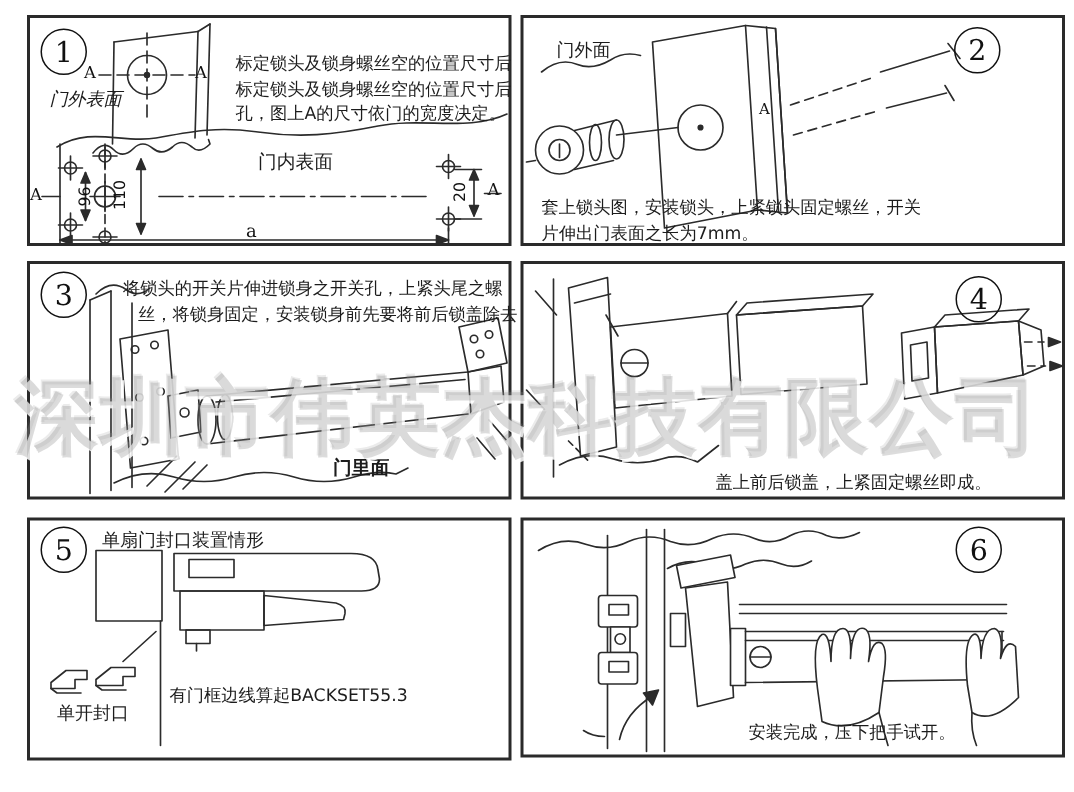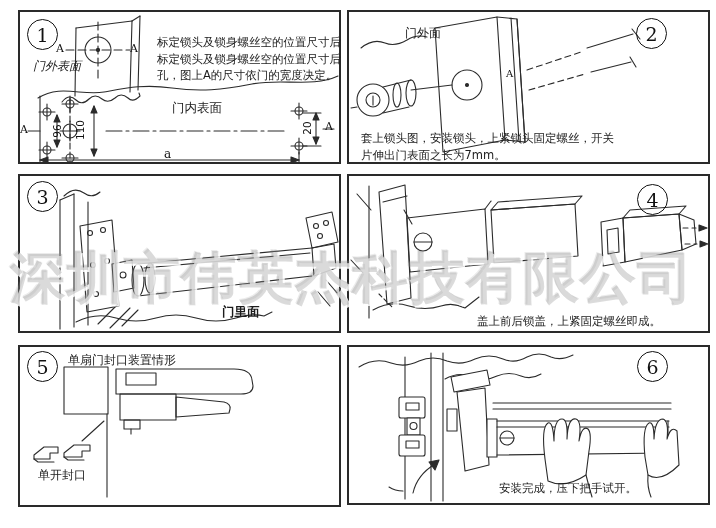--- a/index.html
+++ b/index.html
@@ -132,21 +132,21 @@
       <g>
         <path d="M178,58 L232,40" stroke-dasharray="6 4"></path>
         <path d="M180,78 L236,62" stroke-dasharray="6 4"></path>
         <path d="M238,36 L284,22" stroke-width="2.6"></path>
         <path d="M283,17 L291,27" stroke-width="2"></path>
         <path d="M242,60 L282,50" stroke-width="2.6"></path>
         <path d="M281,45 L287,55" stroke-width="2"></path>
       </g>
     </svg>
     <div class="num" style="left:287px;top:6px;">2</div>
-    <span class="lbl" style="left:56px;top:13px;text-align:center;">门外面</span>
+    <span class="lbl" style="left:22px;top:13px;text-align:center;">门外面</span>
     <span class="mark" style="left:157px;top:56px;font-size:10px;">A</span>
     <div class="txt" style="left:12px;top:118px;">
       <div>套上锁头图，安装锁头，上紧锁头固定螺丝，开关</div>
       <div>片伸出门表面之长为7mm。</div>
     </div>
   </div>
 
   <div class="panel" id="p3">
     <svg class="sketch" width="319" height="155" viewBox="0 0 319 155">
       <g>
@@ -181,20 +181,24 @@
       <g>
         <path d="M78,148 L98,128" stroke-width="2.6"></path>
         <path d="M90,152 L110,132" stroke-width="2.6"></path>
         <path d="M102,150 L118,134" stroke-width="2.6"></path>
         <path d="M306,104 L318,118" stroke-width="2.6"></path>
         <path d="M298,116 L310,130" stroke-width="2.6"></path>
       </g>
       <path d="M56,146 q20,-10 40,-4 q20,6 40,0 q20,-6 40,0 q20,6 40,0 q16,-5 28,-2 l8,-4"></path>
     </svg>
     <div class="num" style="left:7px;top:5px;">3</div>
+    <div class="txt" style="left:62px;top:8px;">
+      <div>将锁头的开关片伸进锁身之开关孔，上紧头尾之螺</div>
+      <div style="padding-left:10px;">丝，将锁身固定，安装锁身前先要将前后锁盖除去</div>
+    </div>
     <span class="lbl" style="left:202px;top:128px;font-size:12.5px;font-weight:bold;">门里面</span>
   </div>
 
   <div class="panel" id="p4">
     <svg class="sketch" width="359" height="155" viewBox="0 0 359 155">
       <path d="M20,10 V142"></path>
       <g>
         <polygon points="30,16 56,9 62,122 38,128"></polygon>
         <path d="M34,26 L58,20"></path>
         <polygon points="58,42 136,33 139,88 61,96"></polygon>
@@ -248,20 +252,21 @@
       <g>
         <path d="M14,108 l10,-8 h14 v6 h-8 v6 h-16 z"></path>
         <path d="M14,112 l4,3 h16"></path>
         <path d="M44,106 l10,-8 h16 v6 h-8 v6 h-18 z"></path>
         <path d="M44,110 l4,3 h16"></path>
       </g>
     </svg>
     <div class="num" style="left:7px;top:4px;">5</div>
     <span class="lbl" style="left:48px;top:5px;">单扇门封口装置情形</span>
     <span class="lbl" style="left:18px;top:120px;">单开封口</span>
+    <span class="txt" style="left:93px;top:108px;">有门框边线算起BACKSET55.3</span>
   </div>
 
   <div class="panel" id="p6">
     <svg class="sketch" width="359" height="156" viewBox="0 0 359 156">
       <g>
         <path d="M10,20 q16,-10 32,-4 q14,5 28,-2 q14,-6 28,0 q14,5 28,-2 q14,-6 28,0 q12,5 24,-2 q12,-6 24,0 q10,4 22,-2"></path>
         <path d="M96,32 q14,-8 28,-2 q12,5 24,-1 q12,-5 24,0 q10,4 20,-2"></path>
         <path d="M56,10 V152"></path>
         <path d="M82,6 V154"></path>
         <path d="M94,6 V154"></path>

